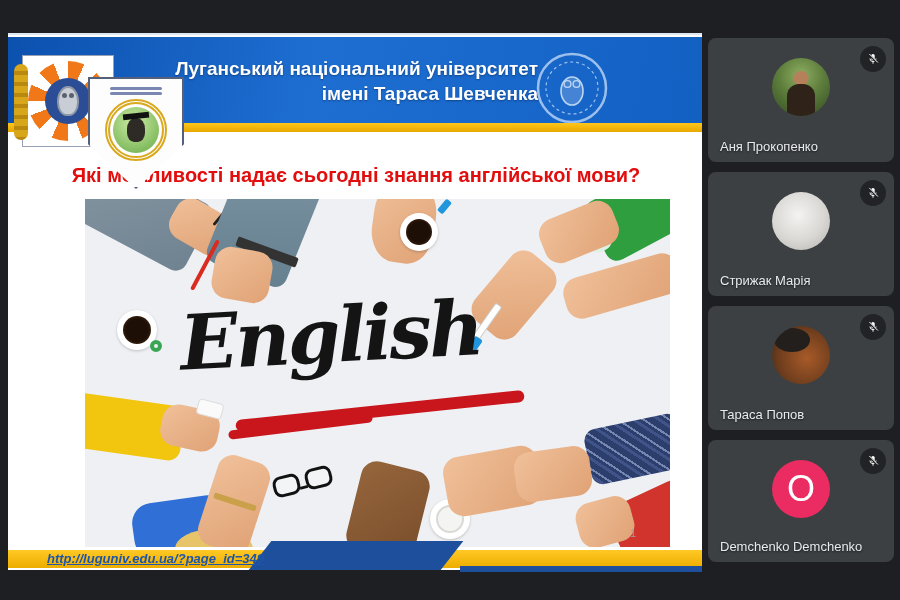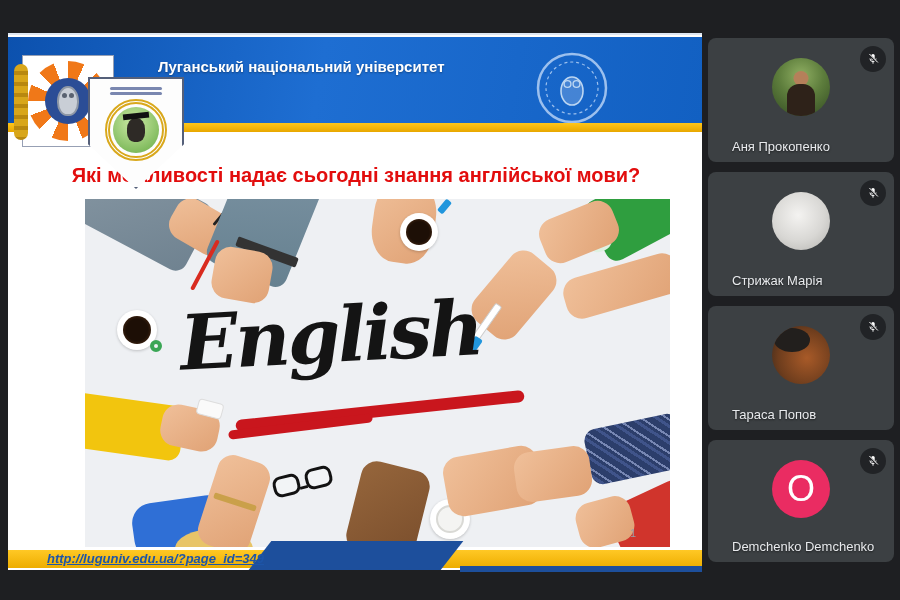--- a/index.html
+++ b/index.html
@@ -5,22 +5,22 @@
   * { margin:0; padding:0; box-sizing:border-box; }
   html,body { width:900px; height:600px; overflow:hidden; }
   body { background:#1e1f22; font-family:"Liberation Sans", sans-serif; position:relative; }
 
   
   .slide { position:absolute; left:8px; top:33px; width:694px; height:537px;
            background:#ffffff; border-top:2px solid #dfe7f2; }
 
   .hdr { position:absolute; left:0; top:2px; width:694px; height:86px;
          background:linear-gradient(100deg,#0c51ae 0%,#1e6ed2 45%,#1260c2 100%); }
-  .hdr-title { position:absolute; left:150px; top:20px; width:380px; text-align:left;
-               color:#ffffff; font-weight:bold; font-size:15px; line-height:1.3;
+  .hdr-title { position:absolute; left:150px; top:20px; width:380px; text-align:right;
+               color:#ffffff; font-weight:bold; font-size:19px; line-height:1.3;
                text-shadow:0 1px 2px rgba(0,0,0,.35); }
 
   .gold-stripe { position:absolute; left:0; top:88px; width:694px; height:9px;
                  background:linear-gradient(#ffc61a,#e8a700); }
 
   .section-title { position:absolute; left:130px; top:99px; width:552px; text-align:center;
                    color:#21ad4b; font-weight:bold; font-size:23px; letter-spacing:.3px; }
   .question { position:absolute; left:10px; top:129px; width:676px; text-align:center;
               color:#e20d0d; font-weight:bold; font-size:20px; }
 
@@ -101,21 +101,21 @@
 
   
   .tiles { position:absolute; left:708px; top:38px; width:186px; }
   .tile { position:relative; width:186px; height:124px; background:#3c4043;
           border-radius:8px; margin-bottom:10px; }
   .mic { position:absolute; top:8px; right:8px; width:26px; height:26px; border-radius:50%;
          background:rgba(24,25,28,.75); display:flex; align-items:center; justify-content:center; }
   .avatar { position:absolute; left:50%; top:20px; transform:translateX(-50%);
             width:58px; height:58px; border-radius:50%; overflow:hidden; }
   .name { position:absolute; left:12px; bottom:8px; font-size:13px; color:#e8eaed;
-          text-shadow:0 1px 2px rgba(0,0,0,.6); white-space:nowrap;margin-left:12px; }
+          text-shadow:0 1px 2px rgba(0,0,0,.6); white-space:nowrap; }
 
   .av-1 { background:radial-gradient(circle at 50% 30%,#8fae62 0%,#5d7d3c 45%,#324a22 100%); }
   .av-1:before { content:""; position:absolute; left:50%; top:13px; transform:translateX(-50%);
                  width:15px; height:15px; border-radius:50%; background:#b5805a; }
   .av-1:after  { content:""; position:absolute; left:50%; bottom:0; transform:translateX(-50%);
                  width:28px; height:32px; border-radius:12px 12px 0 0; background:#2e2219; }
   .av-2 { background:radial-gradient(circle at 45% 40%,#f4f3f1,#d8d7d4 55%,#b2b1ad); }
   .av-3 { background:radial-gradient(circle at 60% 55%,#a85a28,#6e3d1d 60%,#30241c); }
   .av-3:before { content:""; position:absolute; left:2px; top:2px; width:36px; height:24px;
                  border-radius:50%; background:#221f1d; }
@@ -123,20 +123,21 @@
   .av-4 span { color:#ffffff; font-size:36px; font-weight:400; }
 </style>
 </head>
 <body>
 
 <div class="slide">
 
   <div class="hdr">
     <div class="hdr-title">
       <div>Луганський національний університет</div>
+      <div>імені Тараса Шевченка</div>
     </div>
     <svg class="seal" viewBox="0 0 74 74">
       <circle cx="37" cy="37" r="34" fill="none" stroke="#9cc0ee" stroke-width="2.5"></circle>
       <circle cx="37" cy="37" r="26" fill="none" stroke="#9cc0ee" stroke-width="1.2" stroke-dasharray="3 3"></circle>
       <ellipse cx="37" cy="40" rx="11" ry="14" fill="rgba(210,228,250,.25)" stroke="#bcd6f2" stroke-width="1.6"></ellipse>
       <circle cx="32.5" cy="33" r="3.4" fill="none" stroke="#bcd6f2" stroke-width="1.4"></circle>
       <circle cx="41.5" cy="33" r="3.4" fill="none" stroke="#bcd6f2" stroke-width="1.4"></circle>
     </svg>
   </div>
 

